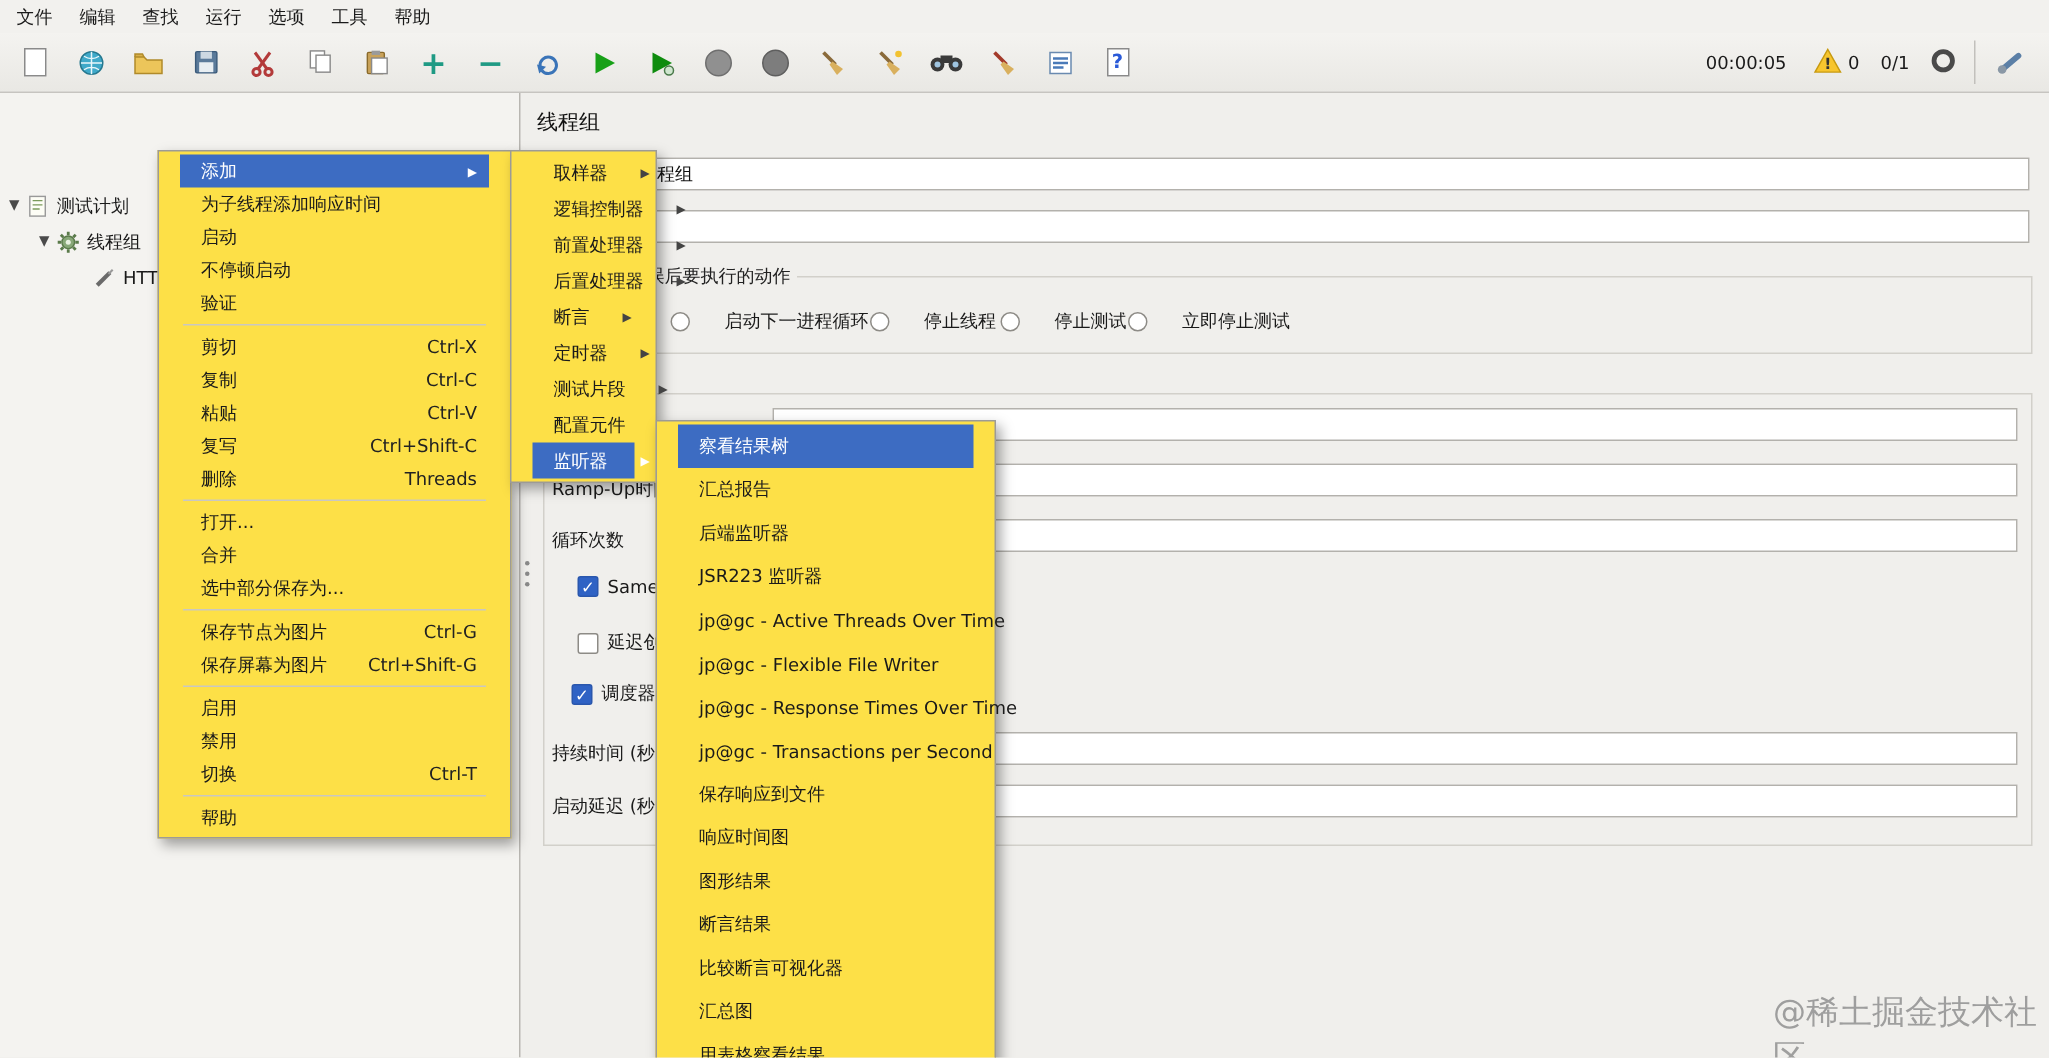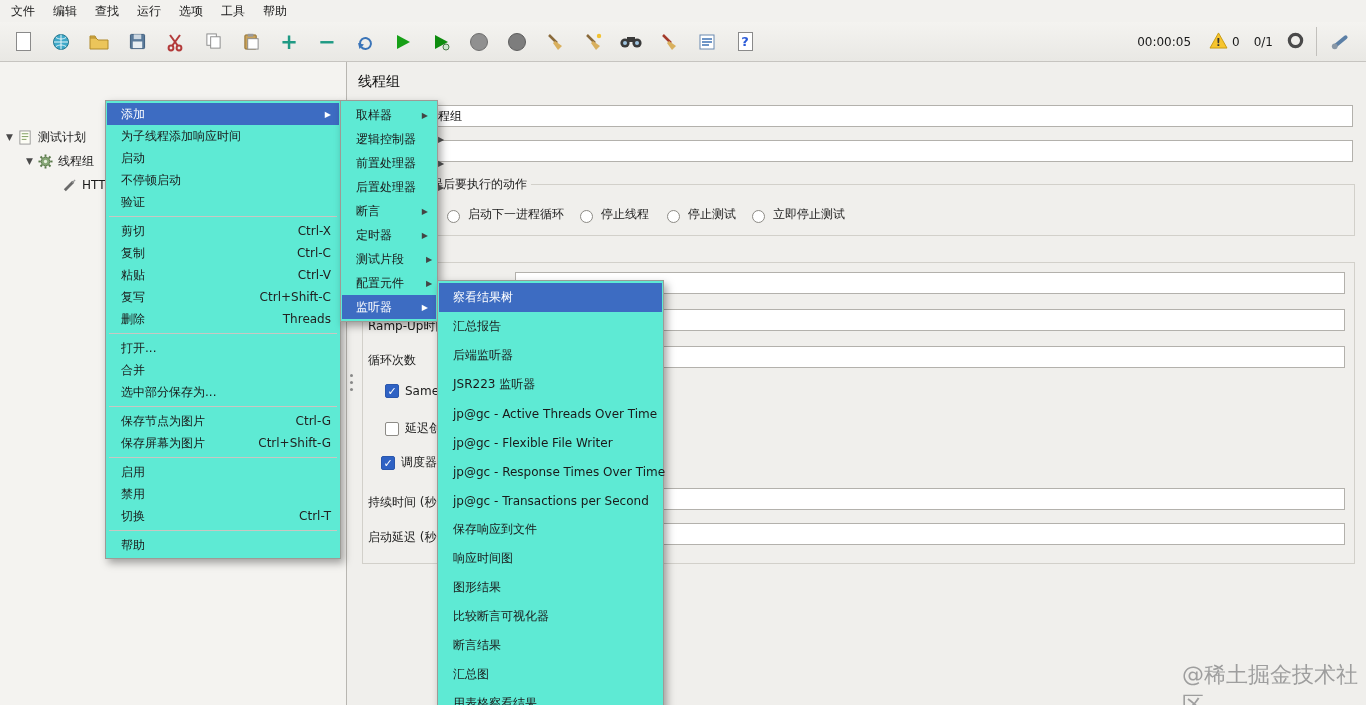--- a/index.html
+++ b/index.html
@@ -30,34 +30,34 @@
   .tw-expander{font-size:9px;color:#4a4a4a;margin-right:5px}
   .tw-label{margin-left:5px}
   .grip{position:absolute;left:350px;top:374px;width:3px;height:3px;background:#8a8a8a;border-radius:50%;box-shadow:0 7px 0 #8a8a8a,0 14px 0 #8a8a8a;z-index:2}
 
   
   .ed-title{position:absolute;left:358px;top:73px;font-size:14px;color:#111;z-index:1}
   .tf{position:absolute;background:#fff;border:1px solid #b3b1ac;height:22px;padding:0 5px;font:12px "DejaVu Sans","Liberation Sans",sans-serif;color:#111;z-index:1}
   fieldset.grp{position:absolute;border:1px solid #d2d0ca;z-index:0;background:transparent}
   fieldset.grp legend{font-size:12px;color:#222;padding:0 4px;margin-left:4px}
   .radio-host{position:absolute;left:362px;top:198px;width:993px;height:32px;z-index:1}
-  .radio-opt{position:absolute;top:8px;display:flex;align-items:flex-end;gap:8px;white-space:nowrap}
+  .radio-opt{position:absolute;top:8px;display:flex;align-items:center;gap:23px;white-space:nowrap}
   .radio-opt:nth-child(1){left:85px}
   .radio-opt:nth-child(2){left:218px}
   .radio-opt:nth-child(3){left:305px}
   .radio-opt:nth-child(4){left:390px}
   .radio{width:13px;height:13px;border-radius:50%;background:#fff;border:1px solid #8d8b86;flex:0 0 auto}
   .lbl-abs{position:absolute;white-space:nowrap;z-index:1}
   .cb{position:absolute;display:flex;align-items:center;gap:6px;white-space:nowrap;z-index:1}
   .cb .box{width:14px;height:14px;background:#fff;border:1px solid #8d8b86;border-radius:2px;font-size:11px;line-height:13px;text-align:center;color:#fff;flex:0 0 auto}
   .cb.checked .box{background:#2f62c4;border-color:#2a57ad}
   .cb.checked .box::after{content:"✓"}
 
   
-  .menu{position:absolute;background:#5eead4;border:1px solid #9d9b96;box-shadow:3px 4px 8px rgba(0,0,0,.35);padding:2px 1px}
+  .menu{position:absolute;background:#fde047;border:1px solid #9d9b96;box-shadow:3px 4px 8px rgba(0,0,0,.35);padding:2px 14px}
   .m-item{display:flex;align-items:center;height:22px;padding:0 8px 0 14px;white-space:nowrap;cursor:default}
   .m-item .lbl{flex:0 0 auto}
   .m-item .sc{margin-left:auto;padding-left:18px;color:#222}
   .m-item .arrow{display:none;margin-left:4px;font-size:8px;color:#444}
   .m-item.has-sub .arrow{display:block}
   .m-item.selected{background:#3d6cc2;color:#fff}
   .m-item.selected .sc,.m-item.selected .arrow{color:#fff}
   .m-item.separator{height:7px;padding:0}
   .m-item.separator::after{content:"";display:block;width:100%;height:1px;background:#c9c7c2;margin:3px 2px}
   #ctx-menu{left:105px;top:100px;width:236px;z-index:20}
@@ -567,28 +567,28 @@
 
     <div class="m-item">
       <span class="lbl">响应时间图</span>
     </div>
 
     <div class="m-item">
       <span class="lbl">图形结果</span>
     </div>
 
     <div class="m-item">
+      <span class="lbl">断言结果</span>
+    </div>
+
+    <div class="m-item">
       <span class="lbl">比较断言可视化器</span>
     </div>
 
     <div class="m-item">
-      <span class="lbl">断言结果</span>
-    </div>
-
-    <div class="m-item">
       <span class="lbl">汇总图</span>
     </div>
 
     <div class="m-item">
       <span class="lbl">用表格察看结果</span>
     </div>
 
     <div class="m-item">
       <span class="lbl">生成概要结果</span>
     </div>

